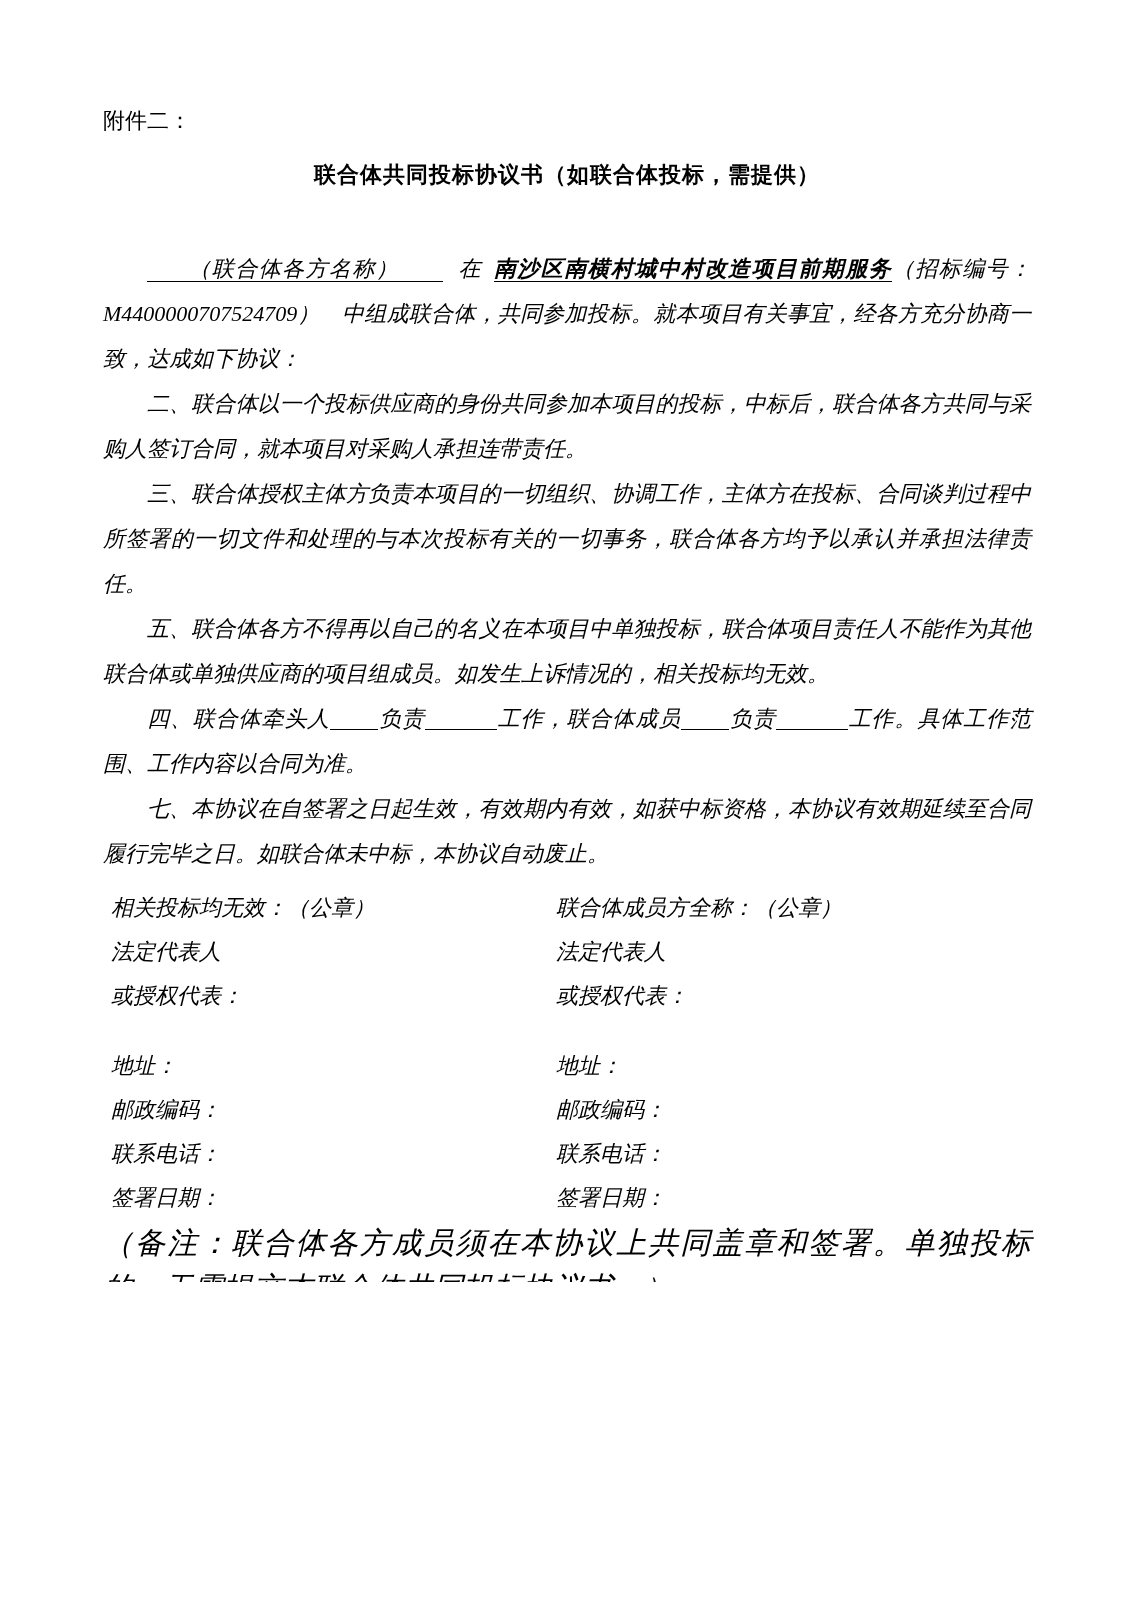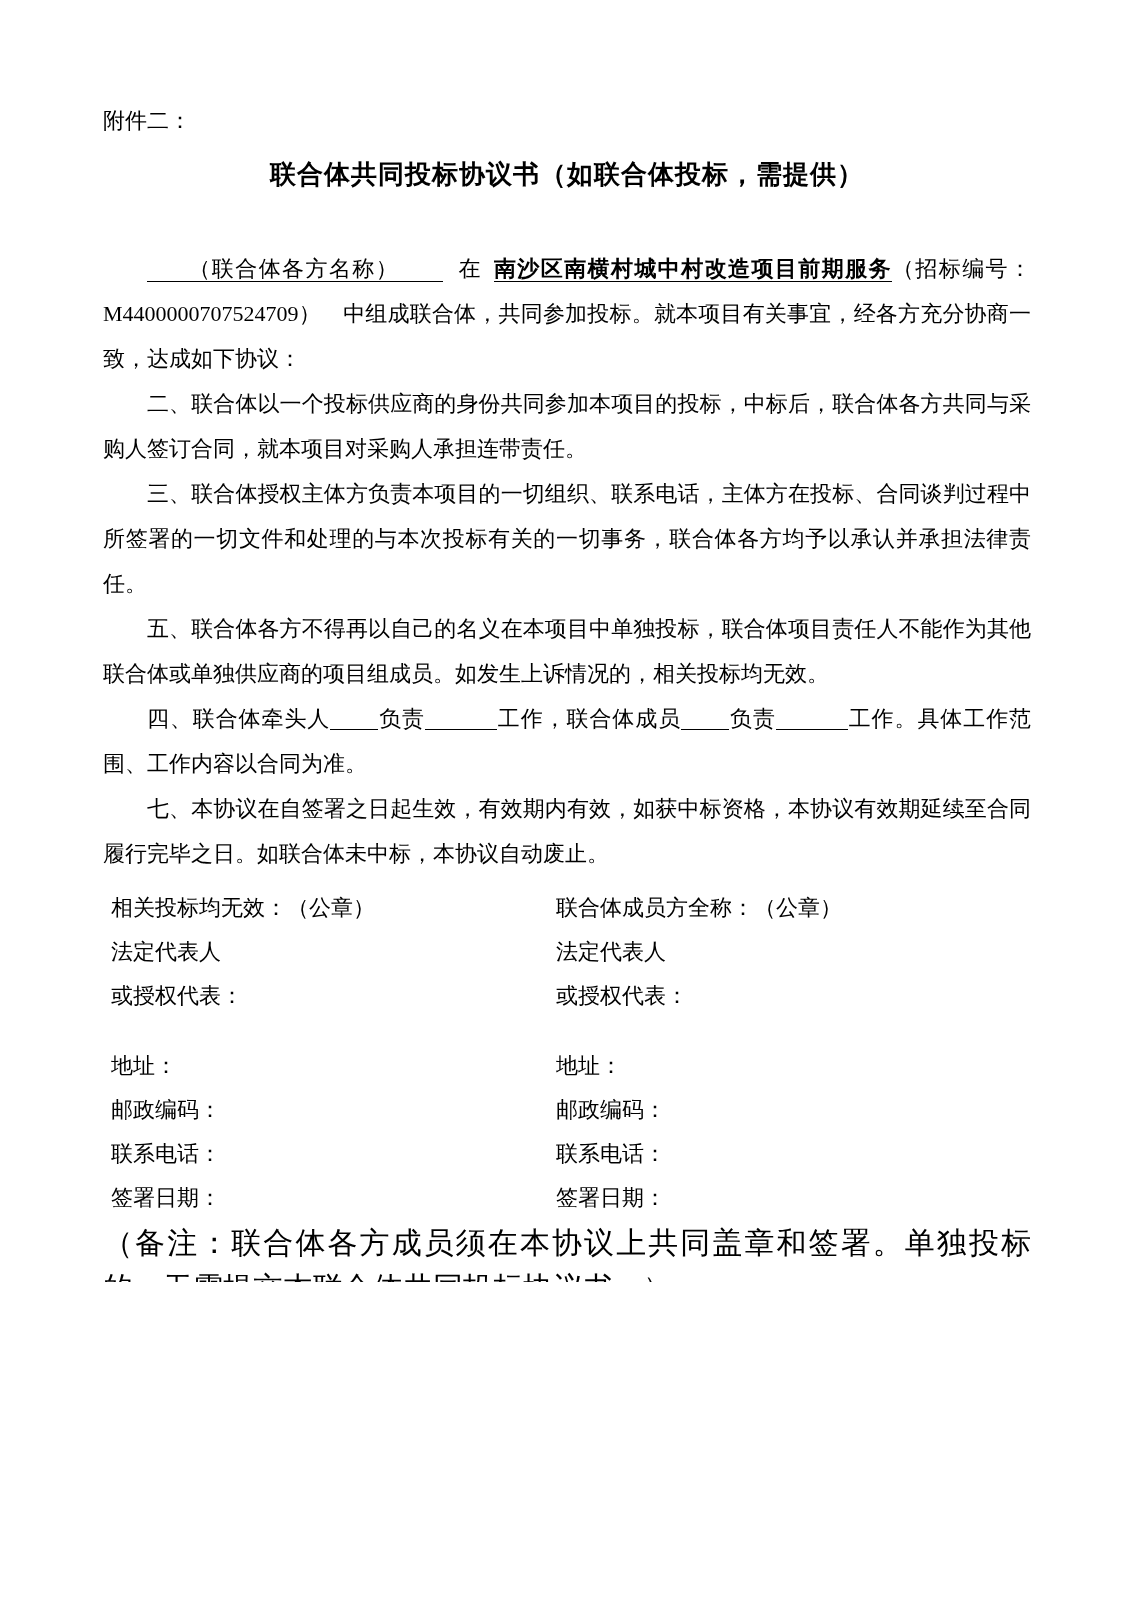--- a/index.html
+++ b/index.html
@@ -16,27 +16,27 @@
   .content {
     padding: 106px 100px 0 103px;
   }
   .attachment-label {
     font-size: 22px;
     line-height: 30px;
     text-align: left;
   }
   .doc-title {
     margin-top: 16px;
-    font-size: 26px;
+    font-size: 22px;
     line-height: 46px;
     font-weight: bold;
     text-align: center;
     letter-spacing: 1px;
   }
-  .body-text { margin-top: 48px; }
+  .body-text { margin-top: 48px; font-style: italic; }
   .para {
     font-size: 22px;
     line-height: 45px;
     text-align: justify;
     text-indent: 44px;
   }
   .u { border-bottom: 1.5px solid #000; }
   .bold { font-weight: bold; }
   .pad {
     display: inline-block;
@@ -90,21 +90,21 @@
 
     <div class="doc-title">联合体共同投标协议书（如联合体投标，需提供）</div>
 
     <div class="body-text">
 
       <p class="para"><span class="u"><span class="pad pad-lead"></span><span>（联合体各方名称）</span><span class="pad pad-tail"></span></span><span class="conj">在</span><span class="u bold">南沙区南横村城中村改造项目前期服务</span><span>（招标编号：M4400000707524709）　中组成联合体，共同参加投标。就本项目有关事宜，经各方充分协商一致，达成如下协议：</span></p>
 
 
       <p class="para">二、联合体以一个投标供应商的身份共同参加本项目的投标，中标后，联合体各方共同与采购人签订合同，就本项目对采购人承担连带责任。</p>
 
-      <p class="para">三、联合体授权主体方负责本项目的一切组织、联系电话，主体方在投标、合同谈判过程中所签署的一切文件和处理的与本次投标有关的一切事务，联合体各方均予以承认并承担法律责任。</p>
+      <p class="para">三、联合体授权主体方负责本项目的一切组织、协调工作，主体方在投标、合同谈判过程中所签署的一切文件和处理的与本次投标有关的一切事务，联合体各方均予以承认并承担法律责任。</p>
 
       <p class="para">五、联合体各方不得再以自己的名义在本项目中单独投标，联合体项目责任人不能作为其他联合体或单独供应商的项目组成员。如发生上诉情况的，相关投标均无效。</p>
 
       <p class="para"><span>四、联合体牵头人</span><span class="blank w48"></span><span>负责</span><span class="blank w72"></span><span>工作，联合体成员</span><span class="blank w48"></span><span>负责</span><span class="blank w72"></span><span>工作。具体工作范围、工作内容以合同为准。</span></p>
 
 
       <p class="para">七、本协议在自签署之日起生效，有效期内有效，如获中标资格，本协议有效期延续至合同履行完毕之日。如联合体未中标，本协议自动废止。</p>
 
       <div class="sig-block">
         <div class="sig-col">

